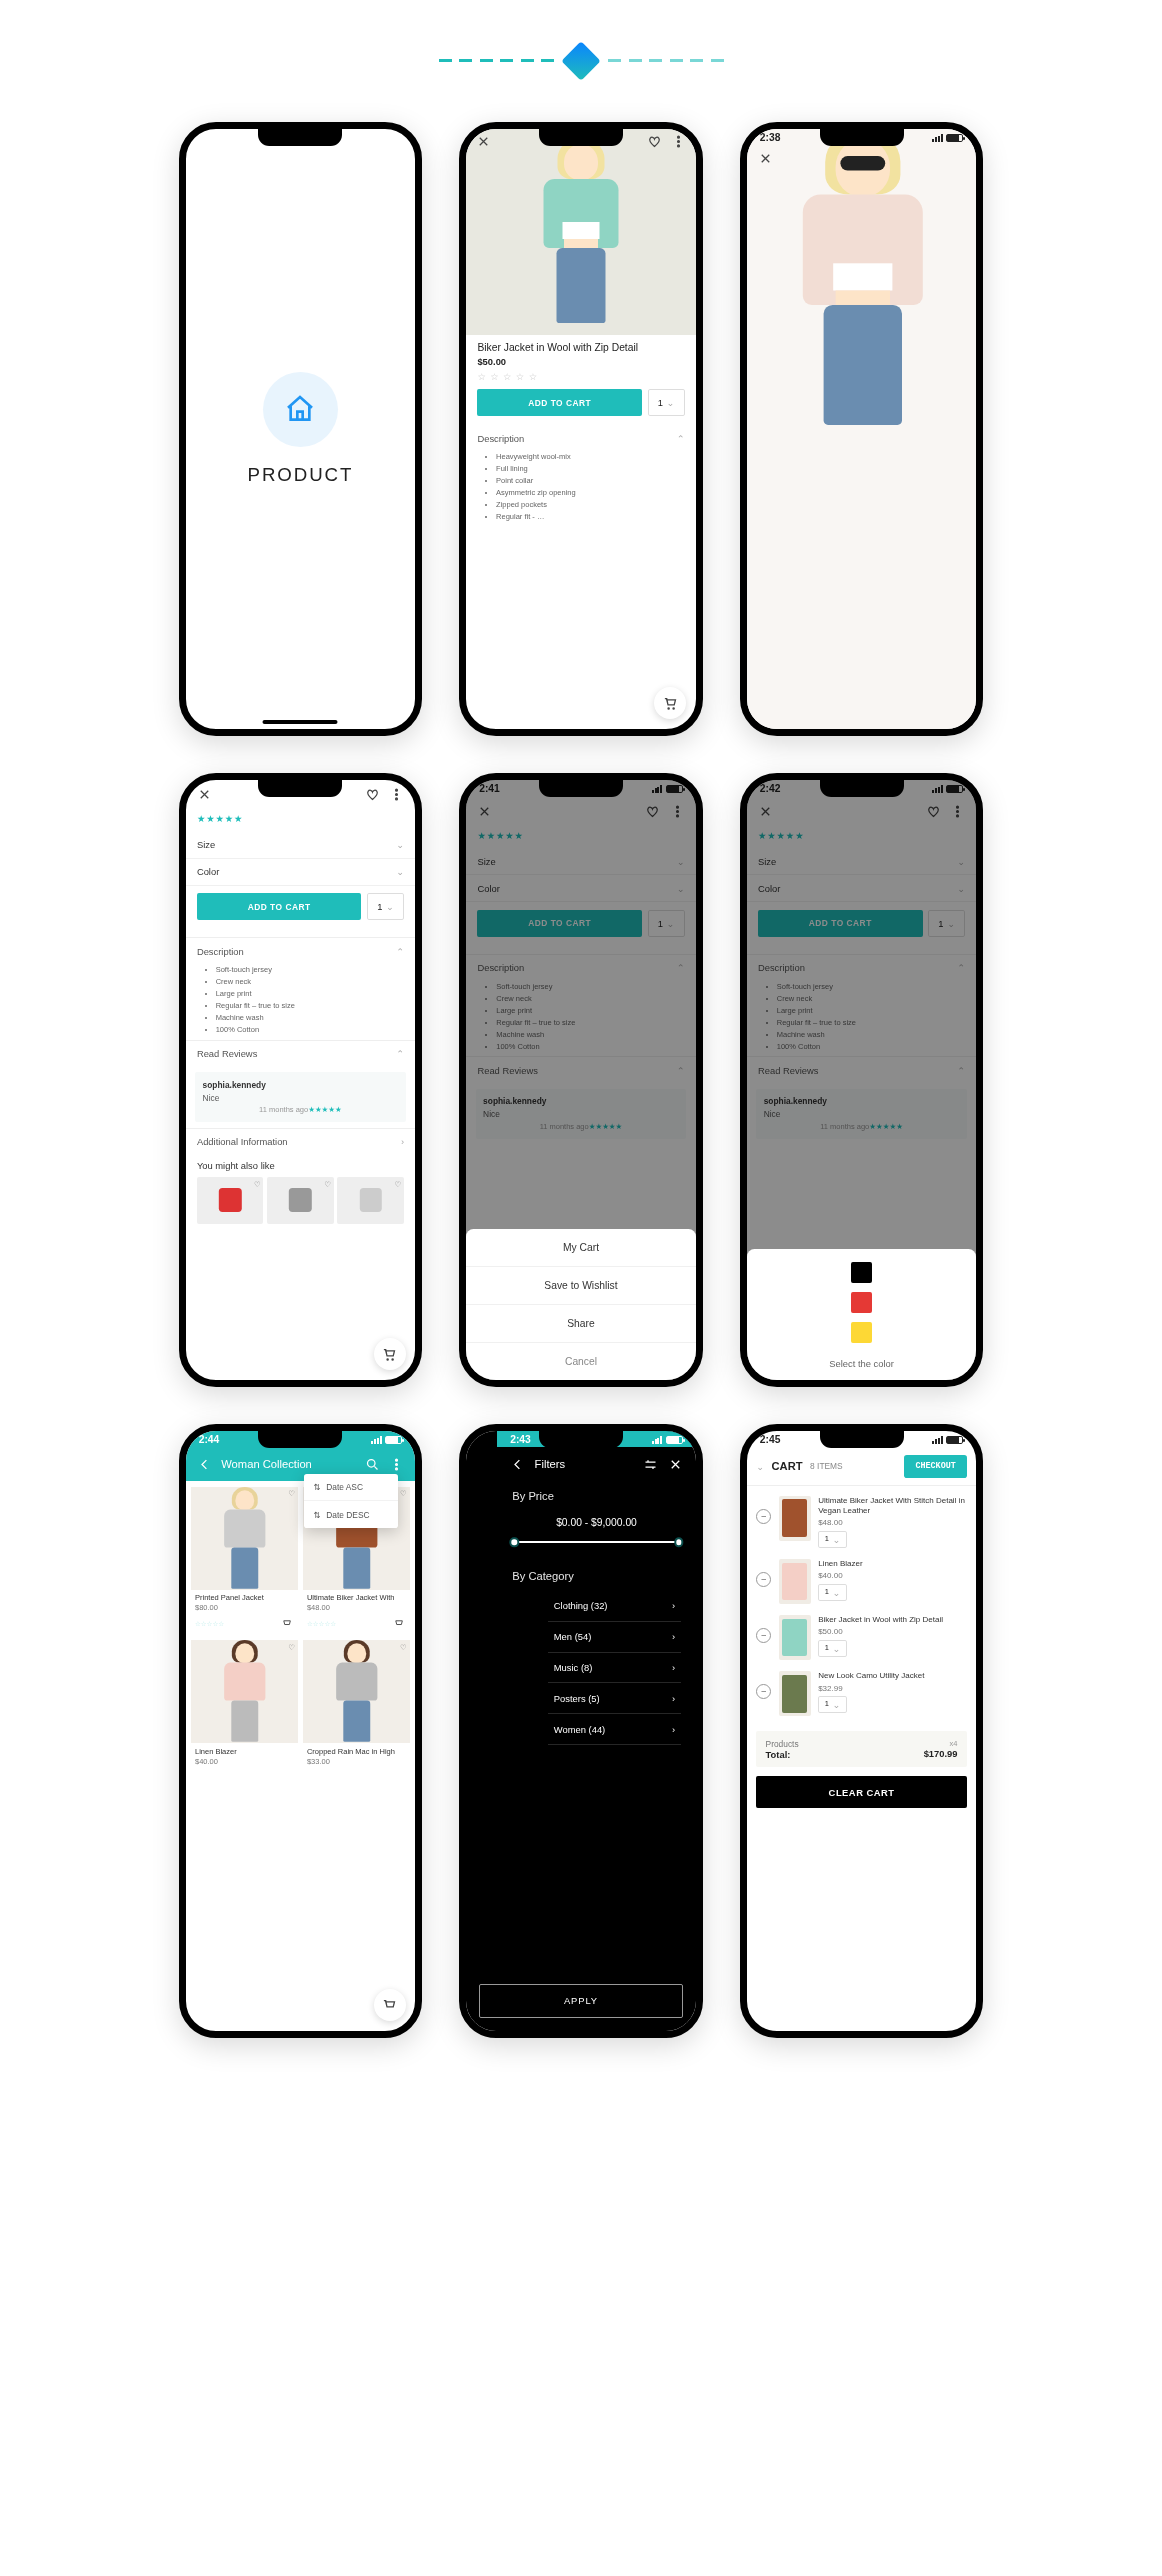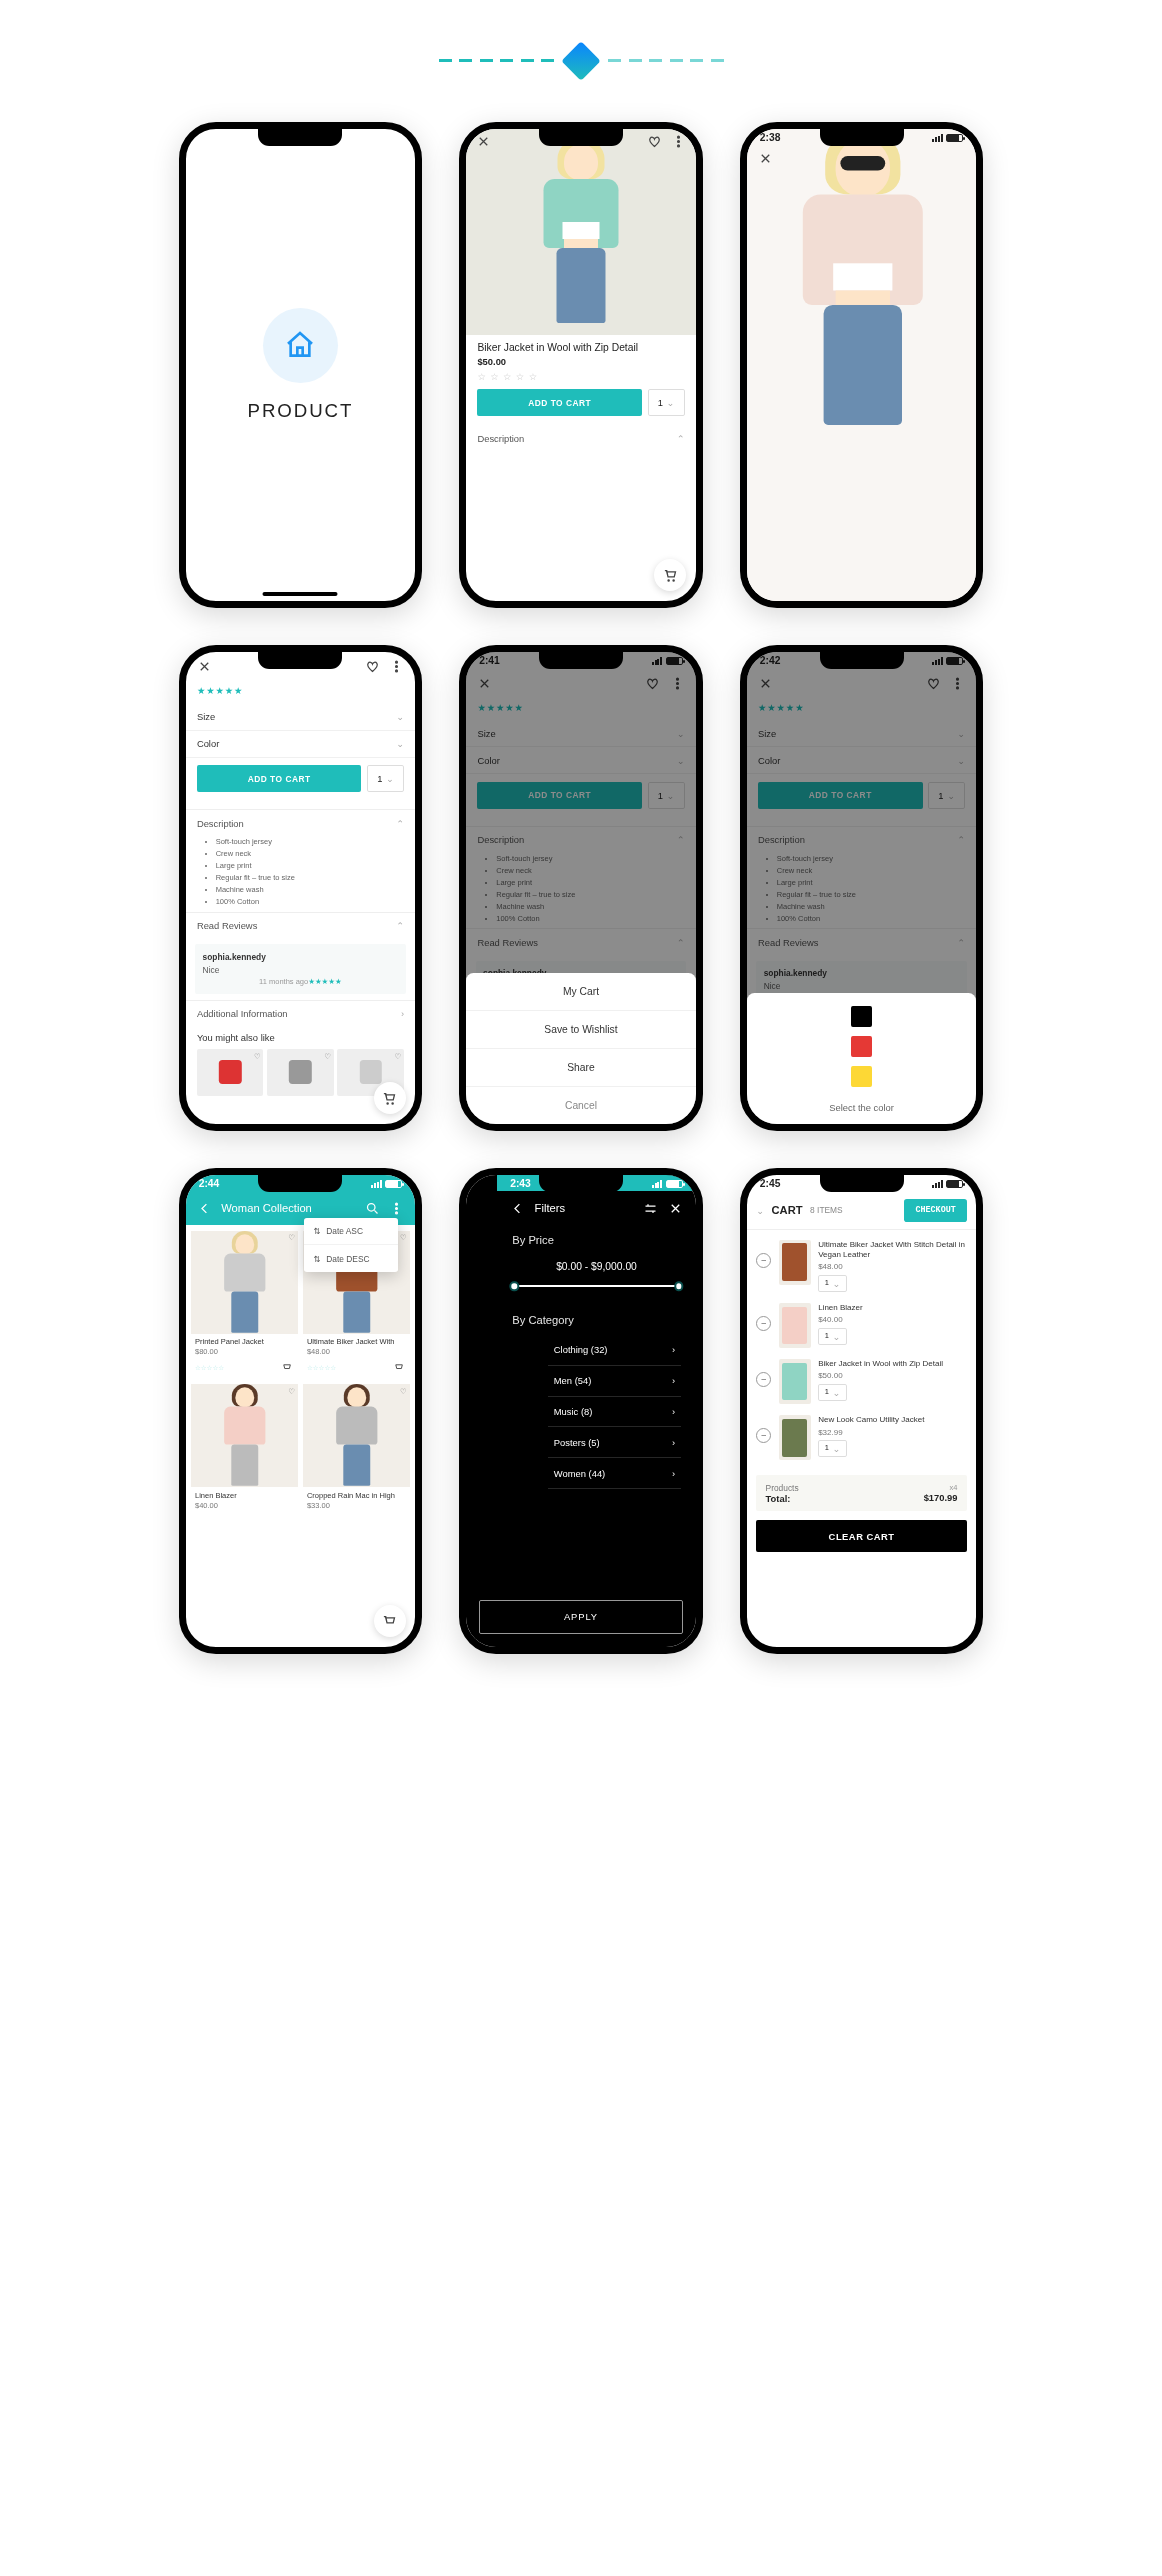--- a/index.html
+++ b/index.html
@@ -3,21 +3,21 @@
 <meta charset="utf-8">
 <style>
 * { margin:0; padding:0; box-sizing:border-box; font-family:-apple-system,BlinkMacSystemFont,"Segoe UI",Helvetica,Arial,sans-serif; }
 body { background:#fff; padding:18.7px 0 56px; }
 .divider-row { display:flex; align-items:center; justify-content:center; gap:13px; margin:28px 0 47px; }
 .dash-line { display:flex; gap:7.5px; }
 .dash-line span { width:13px; height:2.8px; background:#1fbdba; }
 .dash-line.right span { background:#1fbdba; opacity:0.6; }
 .diamond { width:28px; height:28px; background:linear-gradient(135deg,#0a84ff,#1fbdba); transform:rotate(45deg); border-radius:3.7px; }
 .grid { display:grid; grid-template-columns:repeat(3,1fr); gap:37px 37px; max-width:842px; margin:0 auto; padding:0 18.7px; }
-.phone { border:7.5px solid #000; border-radius:37px; background:#fff; height:486px; overflow:hidden; position:relative; box-shadow:0 7.5px 28px rgba(0,0,0,0.15); }
+.phone { border:7.5px solid #000; border-radius:37px; background:#fff; height:614px; overflow:hidden; position:relative; box-shadow:0 7.5px 28px rgba(0,0,0,0.15); }
 .notch { position:absolute; top:0; left:50%; transform:translateX(-50%); width:84px; height:17px; background:#000; border-radius:0 0 11.2px 11.2px; z-index:50; }
 .screen { width:100%; height:100%; overflow:hidden; position:relative; font-size:9.4px; color:#222; }
 .statusbar { display:flex; justify-content:space-between; align-items:center; padding:3.7px 13px 1.9px; font-size:10.3px; font-weight:600; }
 .statusbar.tealbg { background:#1fbdba; color:#fff; }
 .statusbar .sb-icons { display:flex; gap:3.7px; align-items:center; }
 .sig { display:inline-flex; gap:0.9px; align-items:flex-end; }
 .sig i { width:1.9px; background:currentColor; display:block; }
 .sig i:nth-child(1){height:2.8px}.sig i:nth-child(2){height:4.7px}.sig i:nth-child(3){height:6.5px}.sig i:nth-child(4){height:8.4px}
 .batt { width:17px; height:8.4px; border:0.9px solid currentColor; border-radius:1.9px; position:relative; }
 .batt::after{content:"";position:absolute;right:-2.8px;top:1.9px;width:1.9px;height:3.7px;background:currentColor;border-radius:0.9px;}
@@ -218,20 +218,28 @@
         <button class="atc-btn">ADD TO CART</button>
         <div class="qty-box">
               <span>1</span>
               <span class="chev down"></span>
             </div>
       </div>
       <div class="sect-head noborder">
         <span>Description</span>
         <span class="chev up"></span>
       </div>
+      <ul class="bullets">
+        <li>Heavyweight wool-mix</li>
+        <li>Full lining</li>
+        <li>Point collar</li>
+        <li>Asymmetric zip opening</li>
+        <li>Zipped pockets</li>
+        <li>Regular fit - …</li>
+      </ul>
     </div>
     <div class="fab">
       <span class="ico">
             <svg viewBox="0 0 24 24">
               <path d="M6 6 H20 L18 14 H8 Z M8 14 L6 4 H3 M9 19 A1 1 0 1 0 9 21 A1 1 0 1 0 9 19 M17 19 A1 1 0 1 0 17 21 A1 1 0 1 0 17 19"></path>
             </svg>
           </span>
     </div>
   </div>
 </div>

